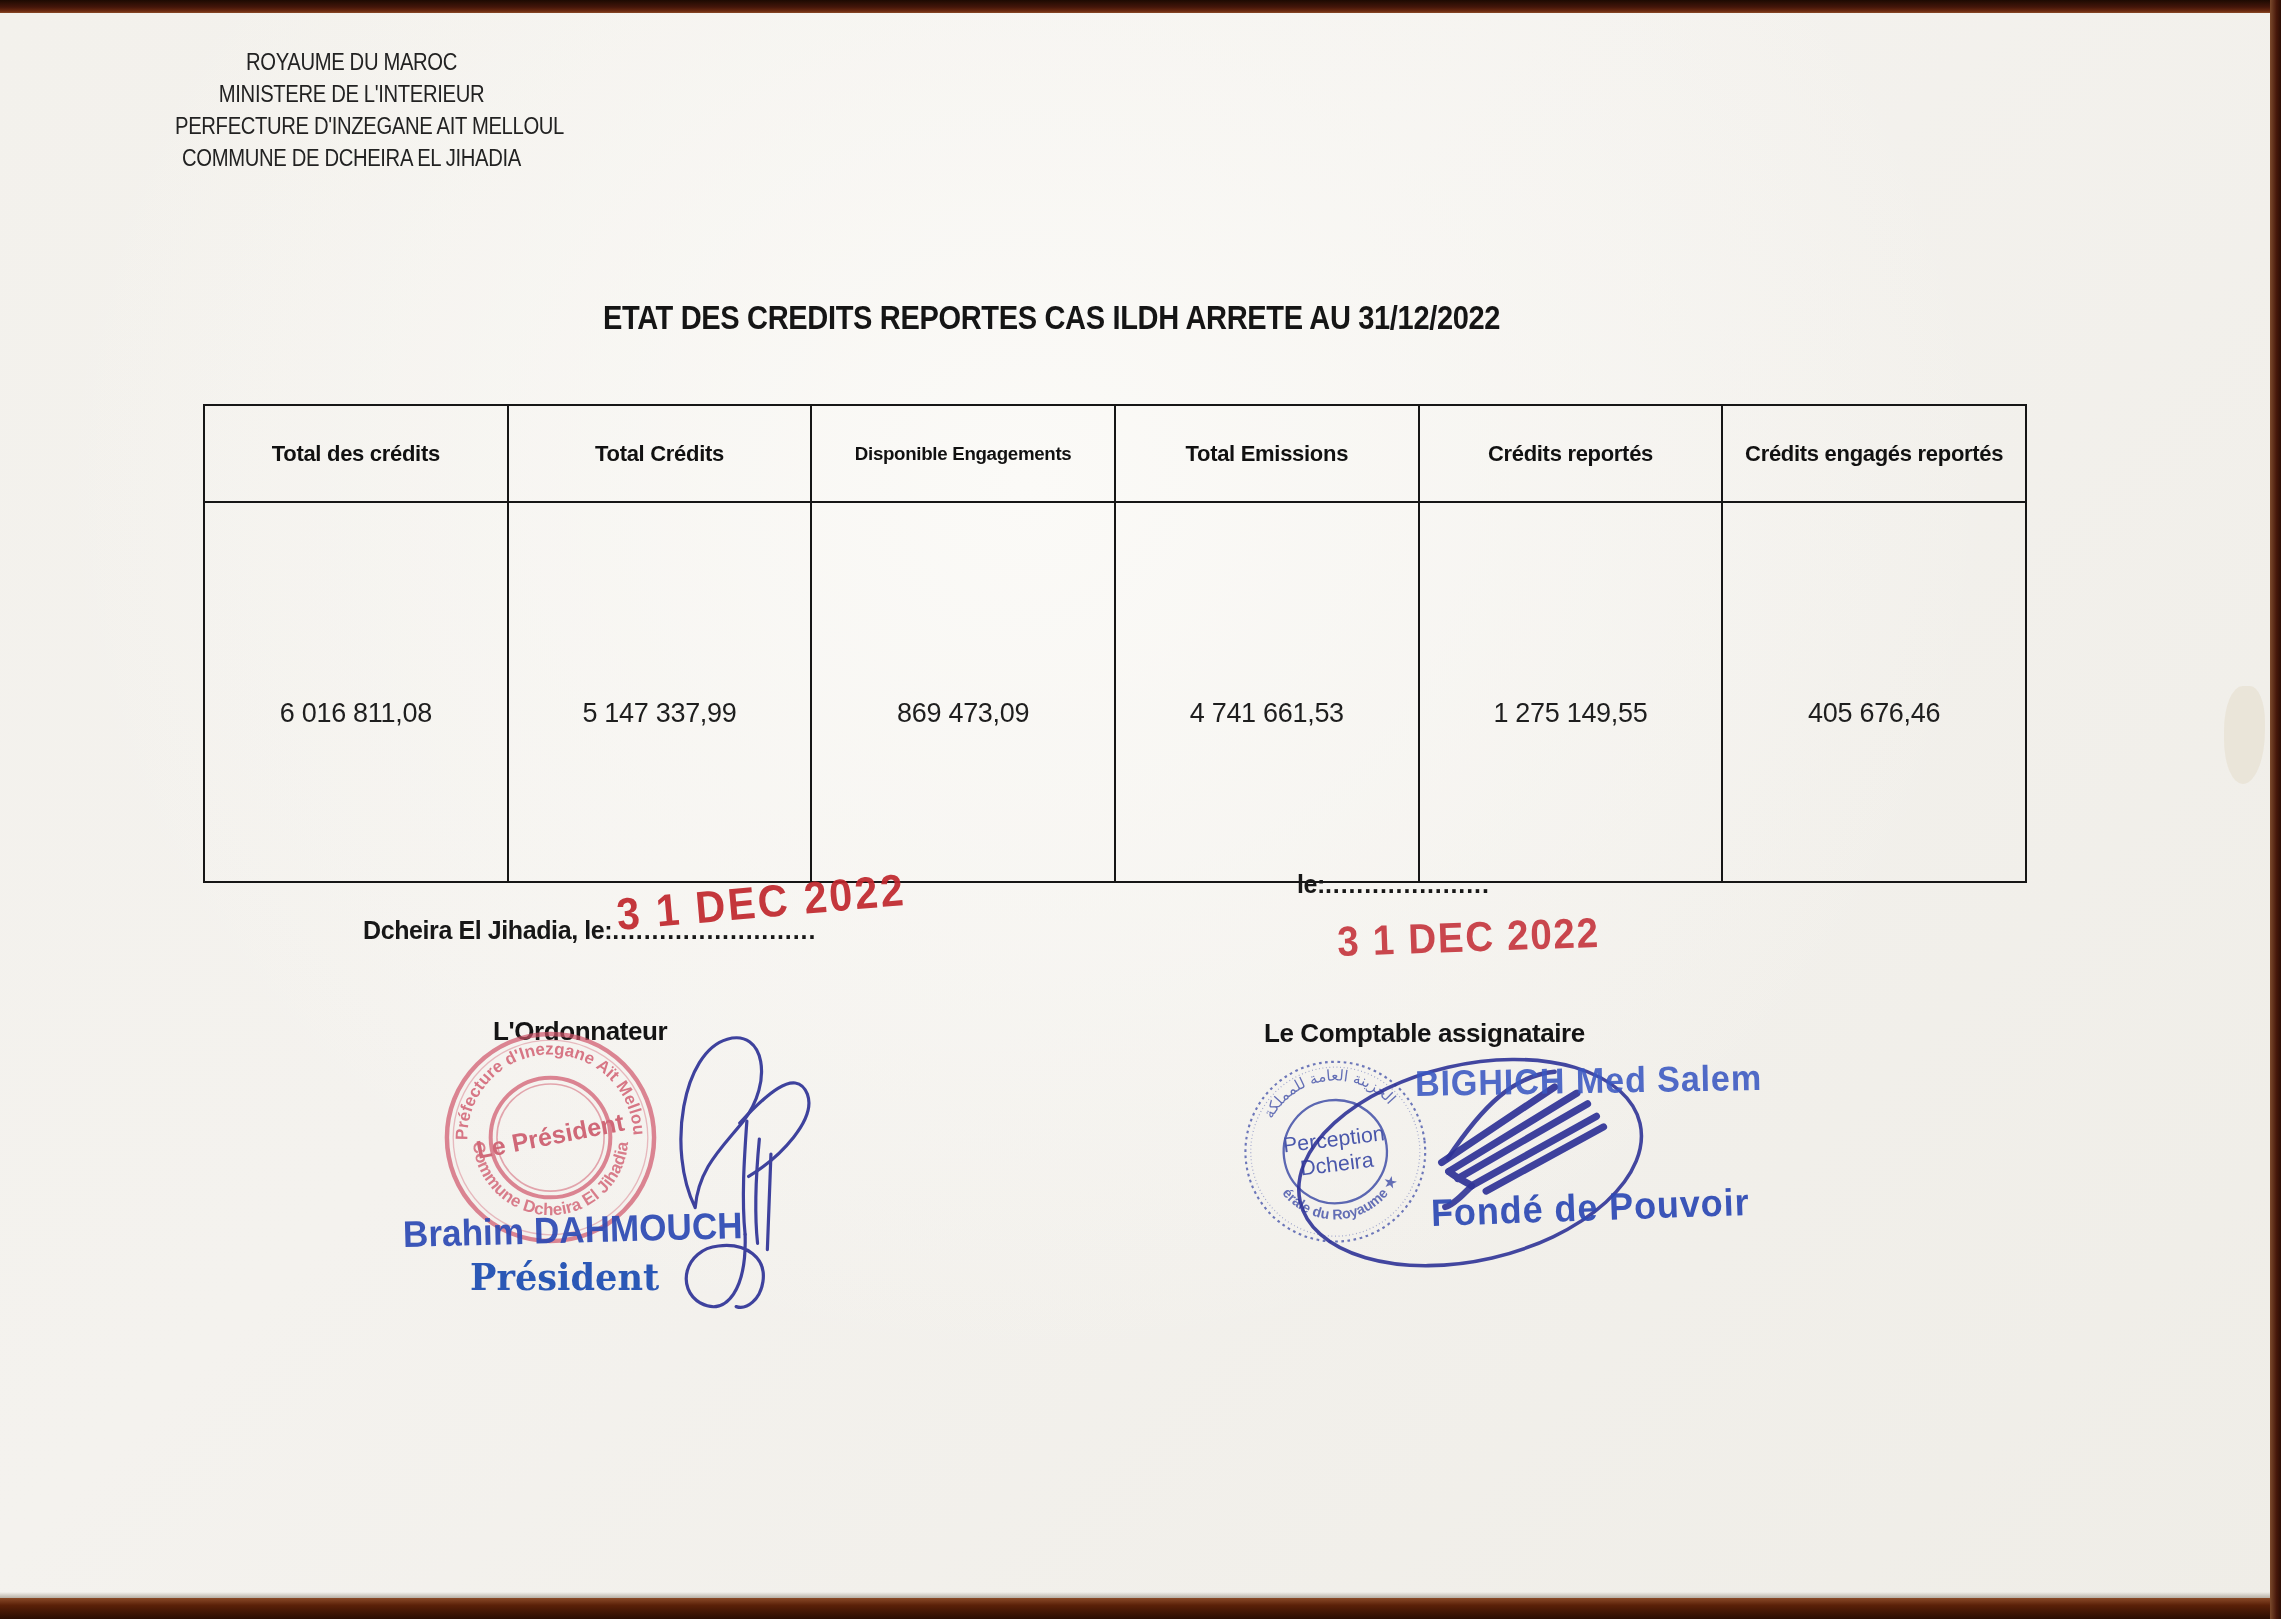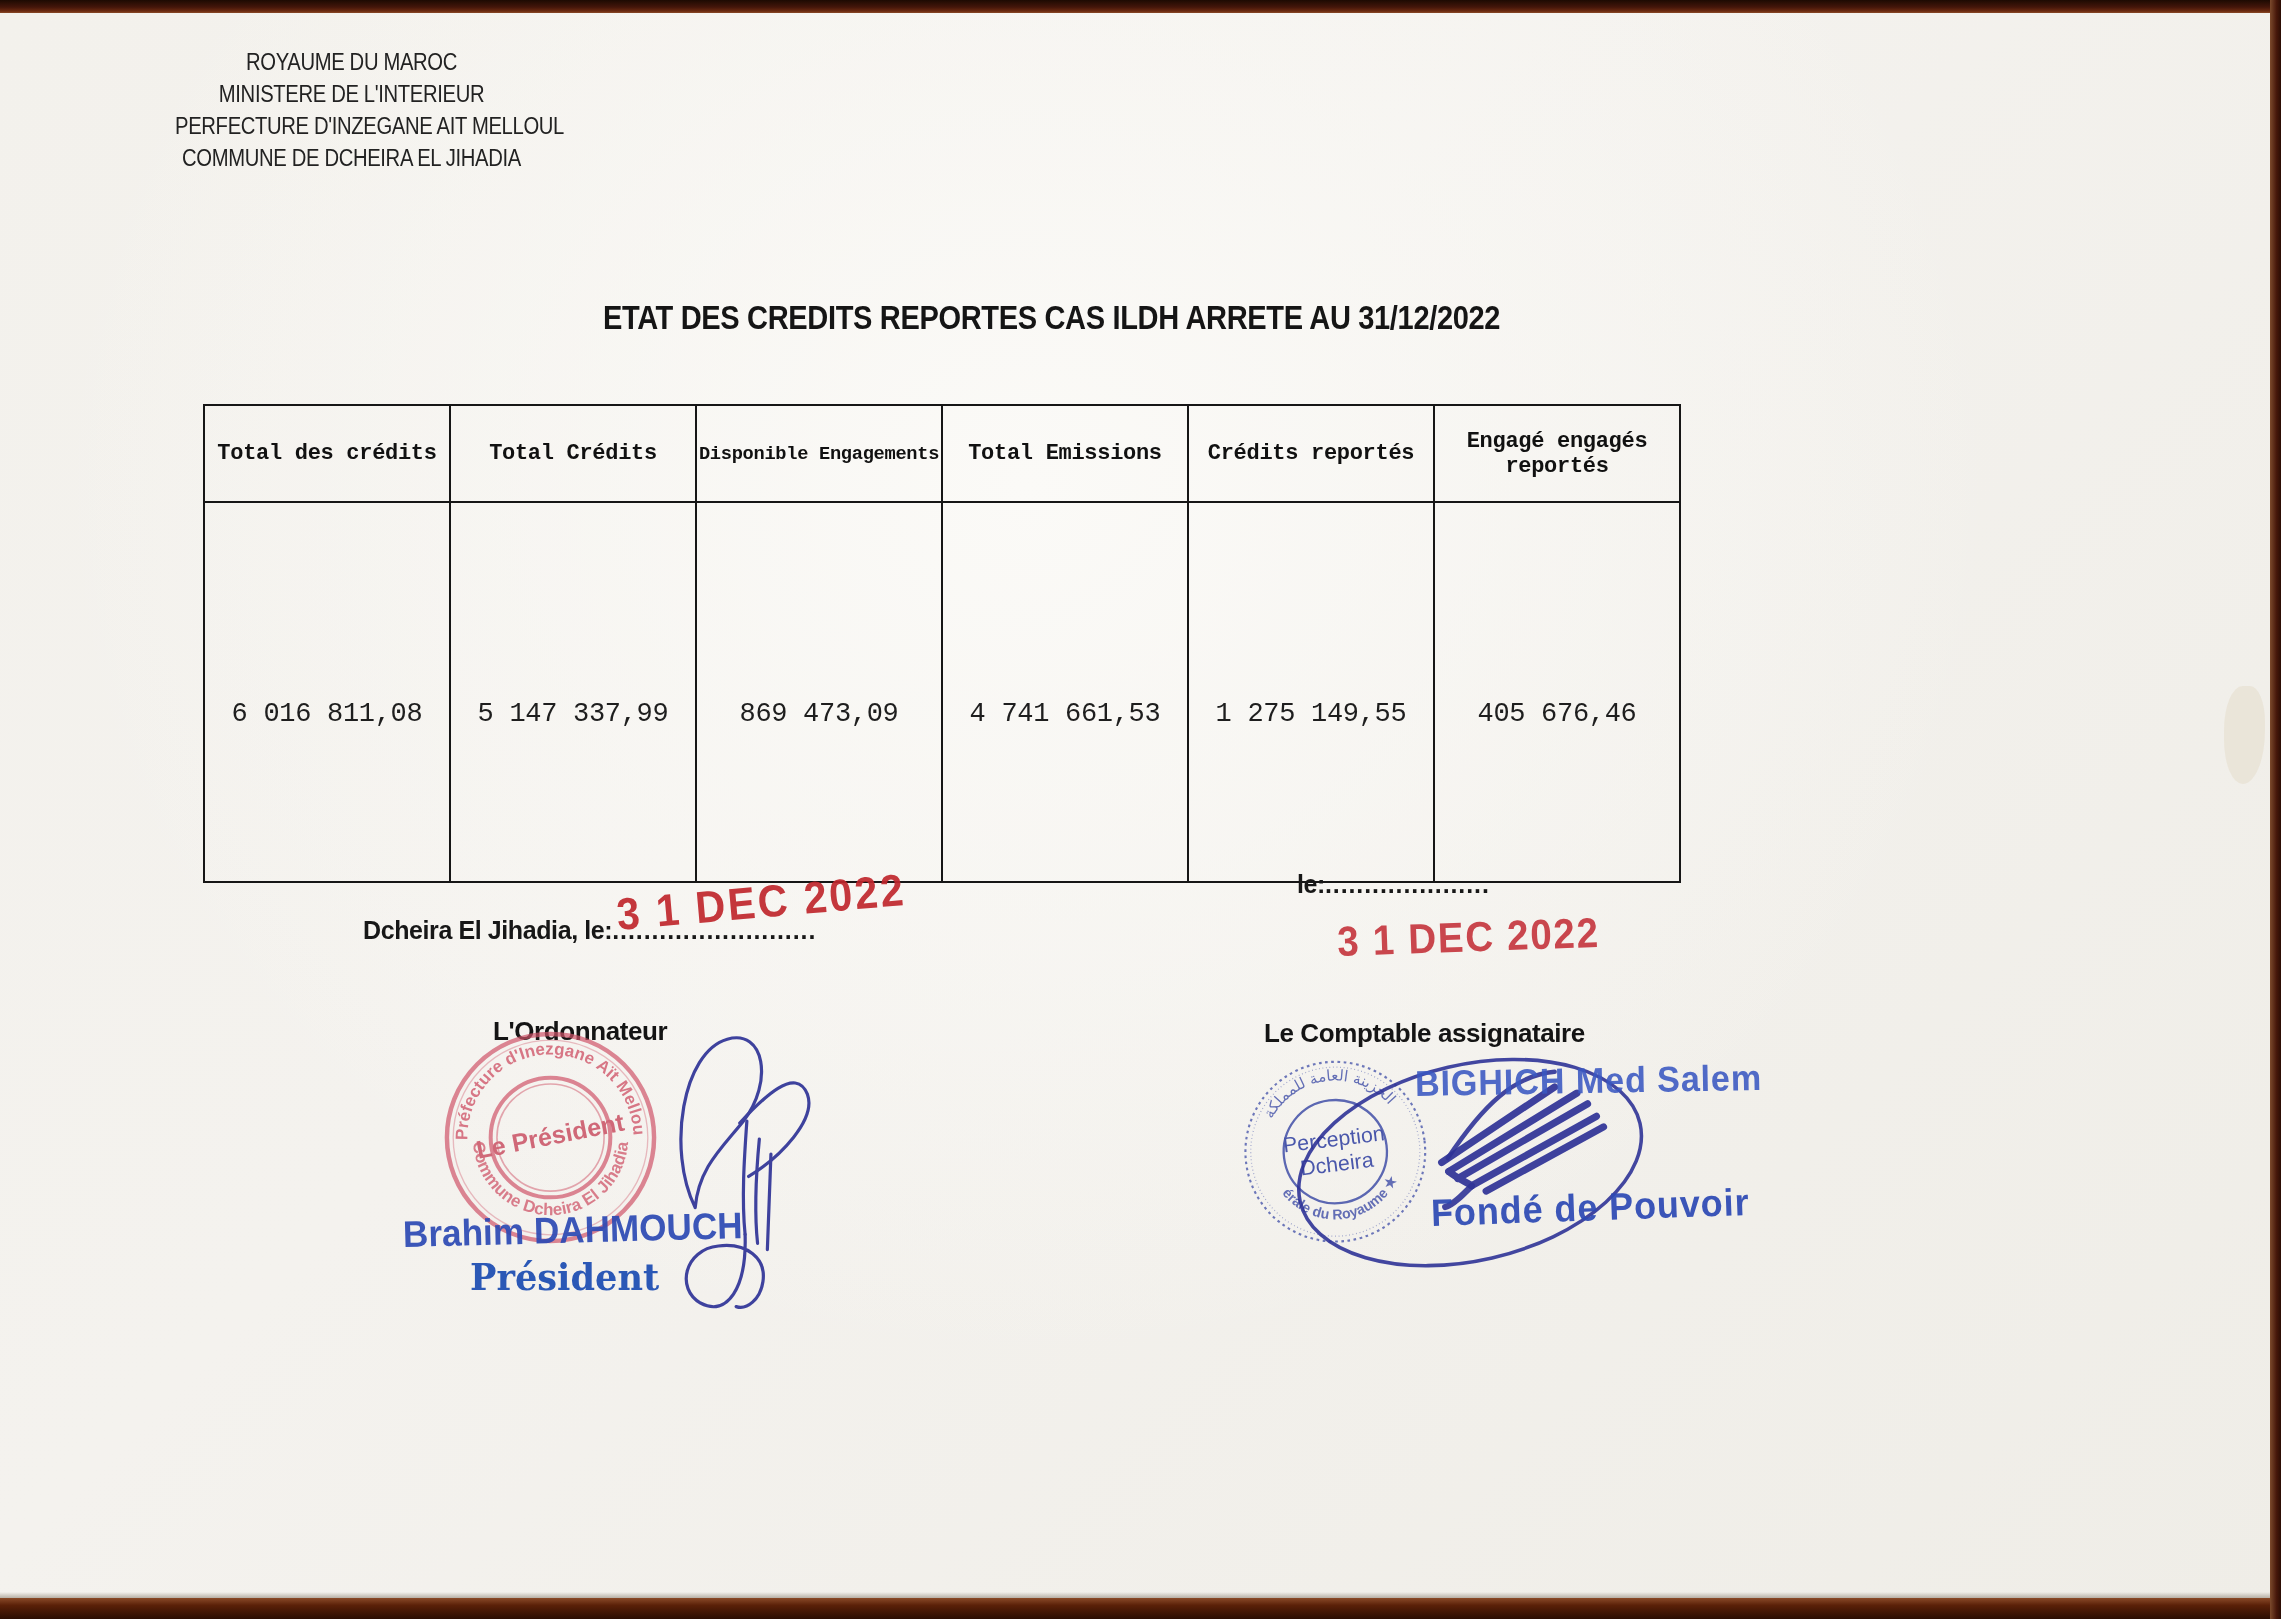--- a/index.html
+++ b/index.html
@@ -15,22 +15,22 @@
   .edge-bottom{position:absolute;left:0;top:1598px;width:2281px;height:21.4px;background:linear-gradient(180deg,#8a4a28,#5a2008 35%,#2a0d02);}
   .edge-bottom-shadow{position:absolute;left:0;top:1592px;width:2281px;height:6.2px;background:linear-gradient(180deg,rgba(120,110,100,0),#b7b0a6);}
   .edge-right{position:absolute;left:2270px;top:0;width:11.6px;height:1619px;background:linear-gradient(90deg,#7c4a2c,#46170a 55%,#240a02);}
   .smudge{position:absolute;left:2224px;top:686px;width:41px;height:98px;border-radius:50% 40% 60% 50%;background:#e9e2d4;opacity:.8;}
 
   .agency{position:absolute;left:151px;top:46px;width:401px;text-align:center;
     font-size:23px;line-height:32px;letter-spacing:-0.4px;transform:scaleX(.88);transform-origin:center;white-space:nowrap;color:#222;}
   .doc-title{position:absolute;left:0;top:299px;width:2103px;text-align:center;font-weight:bold;
     font-size:33px;letter-spacing:-0.4px;transform:scaleX(.88);transform-origin:center;color:#151515;}
 
-  table.credits{position:absolute;left:203px;top:404px;width:1478px;height:479px;
-    border-collapse:collapse;table-layout:fixed;font-family:Liberation Mono, monospace;}
+  table.credits{position:absolute;left:203px;top:404px;width:1824px;height:479px;
+    border-collapse:collapse;table-layout:fixed;}
   table.credits th,table.credits td{border:2.7px solid #161616;text-align:center;vertical-align:middle;background:transparent;}
   table.credits th{height:93px;font-size:22px;font-weight:bold;letter-spacing:-0.3px;color:#111;}
   table.credits th:nth-child(3){font-size:18.7px;margin-top:34px;}
   table.credits td{font-size:27px;letter-spacing:-0.3px;color:#1e1e1e;padding-top:12px;}
   table.credits td .val{position:relative;top:16px;}
 
   .dateline{position:absolute;font-weight:bold;font-size:25px;letter-spacing:-0.4px;color:#171717;white-space:nowrap;}
   .dots{font-weight:bold;letter-spacing:0.9px;}
   .datestamp{position:absolute;font-weight:bold;white-space:nowrap;
     font-family:"Liberation Sans",sans-serif;}
@@ -67,21 +67,21 @@
   <div class="doc-title">ETAT DES CREDITS REPORTES CAS ILDH ARRETE AU 31/12/2022</div>
 
   <table class="credits">
     <thead>
       <tr>
         <th>Total des crédits</th>
         <th>Total Crédits</th>
         <th>Disponible Engagements</th>
         <th>Total Emissions</th>
         <th>Crédits reportés</th>
-        <th>Engagé engagés reportés</th>
+        <th>Crédits engagés reportés</th>
       </tr>
     </thead>
     <tbody>
       <tr>
         <td><span class="val">6 016 811,08</span></td>
         <td><span class="val">5 147 337,99</span></td>
         <td><span class="val">869 473,09</span></td>
         <td><span class="val">4 741 661,53</span></td>
         <td><span class="val">1 275 149,55</span></td>
         <td><span class="val">405 676,46</span></td>

